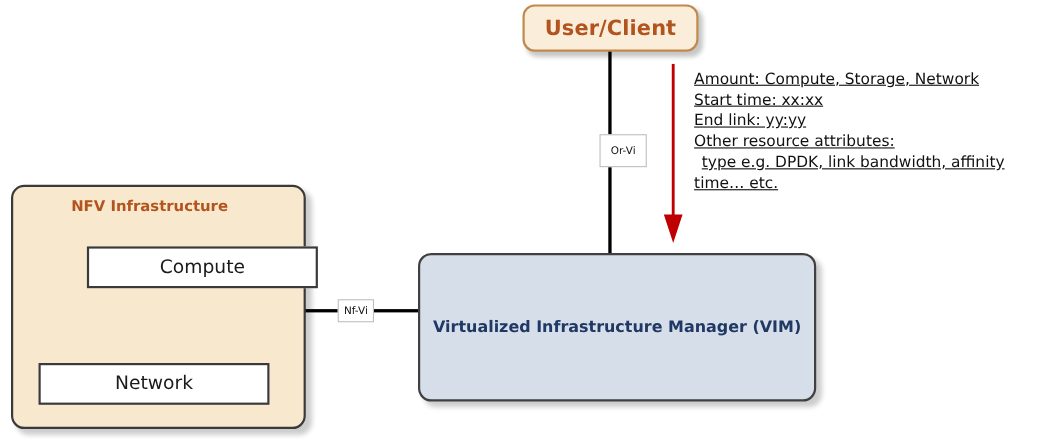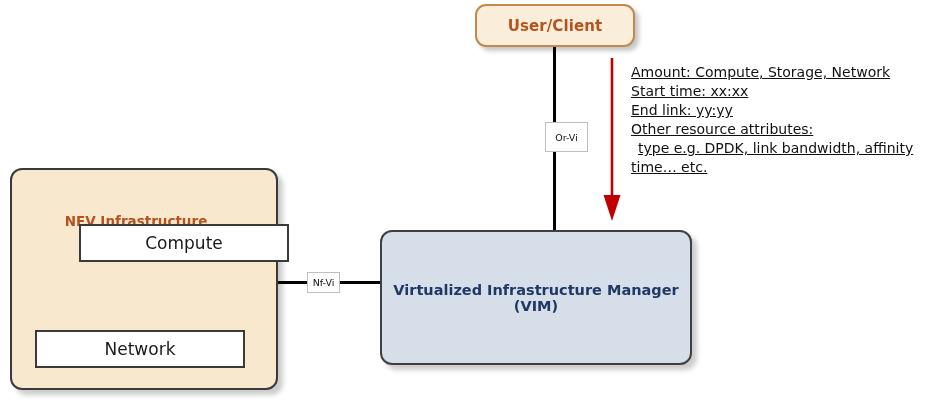--- a/index.html
+++ b/index.html
@@ -34,21 +34,21 @@
     height: 43px;
     background: #FAEEDA;
     border: 2px solid #C08A4E;
     border-radius: 11px;
     box-shadow: 4px 4px 4px rgba(0,0,0,0.22);
     z-index: 6;
   }
   #user-client .node-title {
     color: #B3541E;
     font-weight: bold;
-    font-size: 15px;
+    font-size: 19px;
     letter-spacing: .1px;
   }
 
   
   #nfv-infra {
     left: 10px;
     top: 168px;
     width: 268px;
     height: 222px;
     background: #F7E8CE;
@@ -60,21 +60,20 @@
   }
   #nfv-infra .nfv-title {
     position: absolute;
     left: 0;
     right: 16px;
     top: 10px;
     text-align: center;
     color: #B3541E;
     font-weight: bold;
     font-size: 13.5px;
-    margin-top: 33px;
   }
   .nfv-item {
     position: absolute;
     left: 23px;
     width: 210px;
     height: 38px;
     background: #ffffff;
     border: 2px solid #3A3A3A;
     box-sizing: border-box;
     display: flex;
@@ -84,21 +83,21 @@
     color: #1a1a1a;
   }
   .nfv-item.i0 { top: 54px; margin-left: 44px; }
   .nfv-item.i1 { top: 107px; }
   .nfv-item.i2 { top: 160px; }
 
   
   #vim {
     left: 380px;
     top: 230px;
-    width: 312px;
+    width: 362px;
     height: 135px;
     background: #D6DEEA;
     border: 2px solid #404040;
     border-radius: 12px;
     box-shadow: 5px 5px 5px rgba(0,0,0,0.20);
     z-index: 5;
   }
   #vim .node-title {
     color: #1F3864;
     font-weight: bold;

